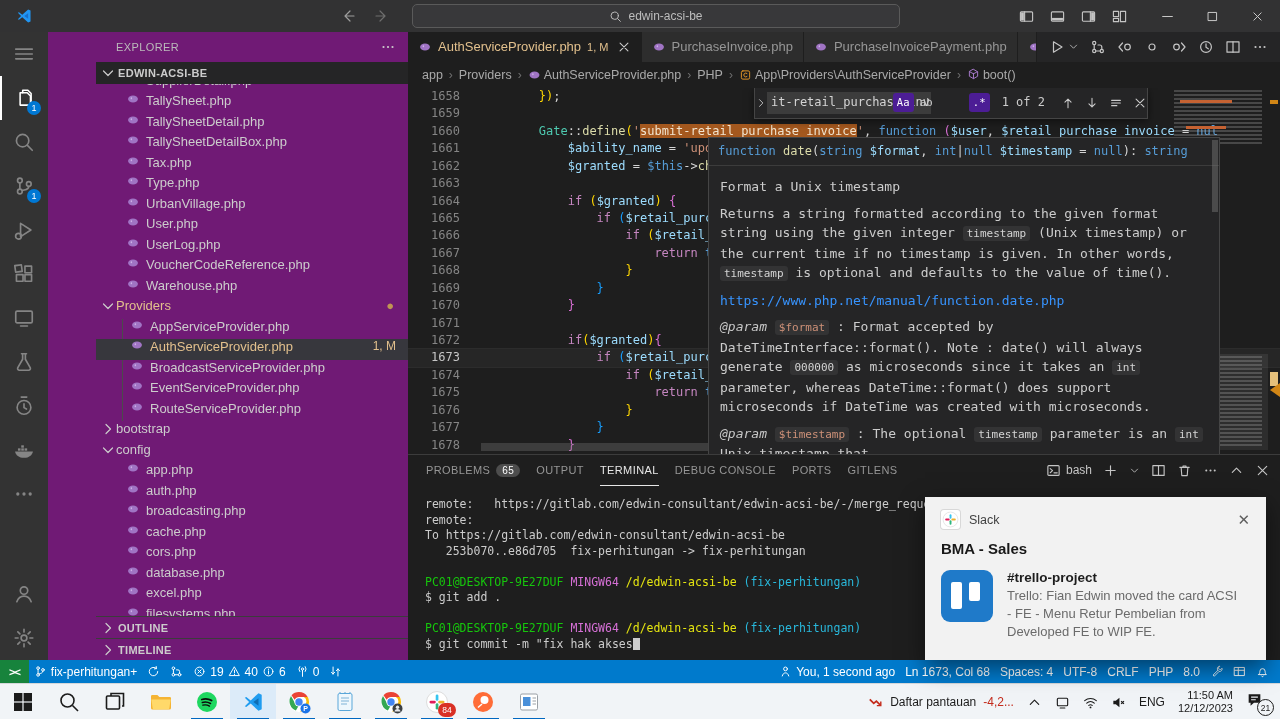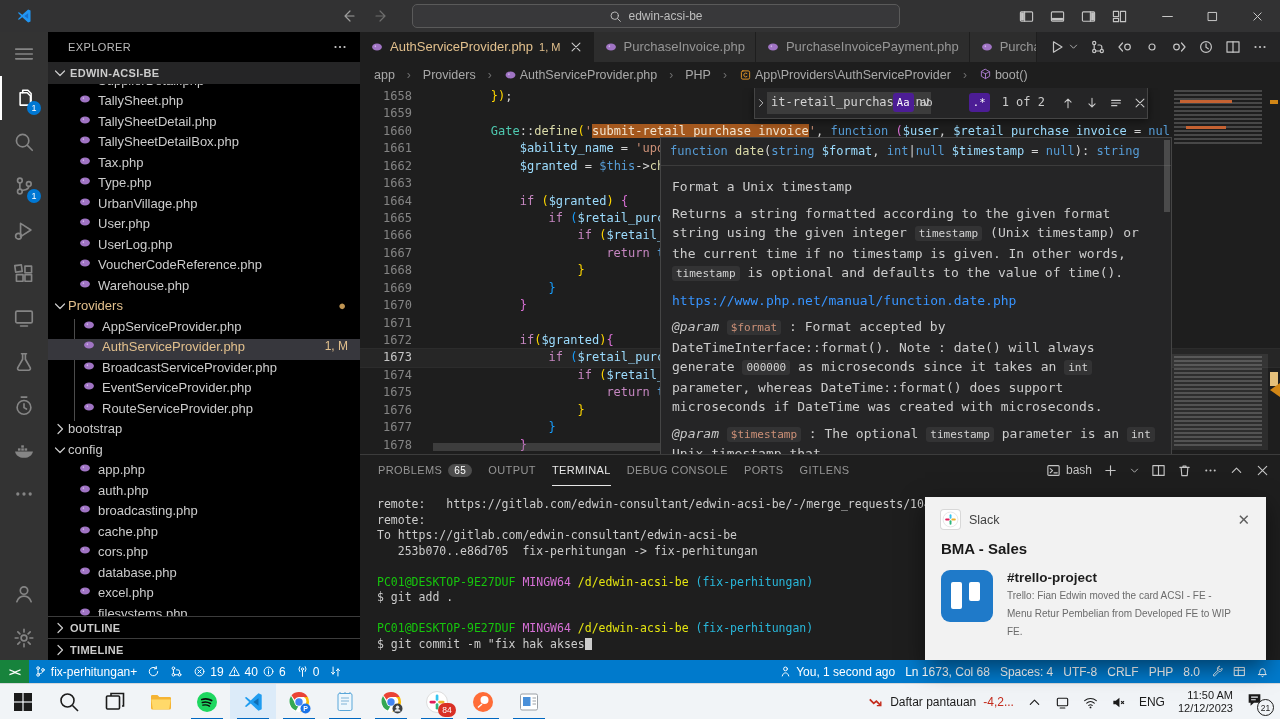--- a/index.html
+++ b/index.html
@@ -25,21 +25,21 @@
   
   .main{display:flex;height:628px;}
   .activitybar{width:48px;background:#333333;display:flex;flex-direction:column;align-items:center;flex:none;}
   .ab-item{width:48px;height:44px;display:flex;align-items:center;justify-content:center;position:relative;color:#858585;}
   .ab-item.active{color:#fff;box-shadow:inset 2px 0 0 #fff;}
   .ab-item .icon{width:22px;height:22px;}
   .ab-badge{position:absolute;right:7px;bottom:5px;min-width:14px;height:14px;border-radius:8px;
     background:var(--badge_blue);color:#fff;font-size:9px;display:flex;align-items:center;justify-content:center;}
   .ab-bottom{margin-top:auto;display:flex;flex-direction:column;align-items:center;}
 
-  .sidebar{width:312px;background:#000000;flex:none;display:flex;flex-direction:column;font-size:13px;}
+  .sidebar{width:312px;background:#701a75;flex:none;display:flex;flex-direction:column;font-size:13px;padding-left:48px;}
   .sb-header{height:30px;display:flex;align-items:center;padding:0 12px 0 20px;font-size:11px;color:#bbb;letter-spacing:.4px;}
   .sb-header .icon{margin-left:auto;width:16px;height:16px;color:#ccc;}
   .sb-root{height:22px;display:flex;align-items:center;gap:2px;padding-left:4px;font-weight:bold;font-size:11px;color:#ccc;letter-spacing:.3px;background:#252526;z-index:2;}
   .sb-root .icon{width:16px;height:16px;}
   .tree{height:534px;overflow:hidden;position:relative;}
   .trow{height:20.5px;display:flex;align-items:flex-start;color:#cccccc;position:relative;}
   .trow.cut{margin-top:-11px;}
   .trow .chev{width:16px;height:16px;margin-left:4px;color:#ccc;}
   .trow .ficon{width:14px;height:12px;margin:0 6px 0 0;}
   .trow.f1 .ficon{margin-left:30px;}
@@ -59,21 +59,21 @@
     color:#969696;border-right:1px solid #1e1e1e;white-space:nowrap;}
   .tab .ficon{width:14px;height:12px;}
   .tab.active{background:#1e1e1e;color:var(--modified_yellow);}
   .tab .tabbadge{font-size:11px;color:var(--modified_yellow);}
   .tab .close{width:14px;height:14px;color:#ccc;margin-left:2px;}
   .tab.cutoff{width:112px;overflow:hidden;padding-right:0;}
   .tab-actions{margin-left:auto;display:flex;align-items:center;gap:11px;padding:0 12px;background:#252526;color:#c5c5c5;}
   .tab-actions .icon{width:16px;height:16px;}
   .tab-actions .icon.sm{width:11px;height:11px;margin-left:-8px;}
 
-  .breadcrumb{height:26px;display:flex;align-items:center;gap:9px;padding-left:14px;font-size:12.5px;color:#a9a9a9;white-space:nowrap;}
+  .breadcrumb{height:26px;display:flex;align-items:center;gap:3px;padding-left:14px;font-size:12.5px;color:#a9a9a9;white-space:nowrap;}
   .breadcrumb .sep{color:#6e6e6e;margin:0 3px;font-size:12px;}
   .breadcrumb .icon{width:13px;height:12px;margin-right:3px;}
 
   .code-area{position:relative;height:367px;overflow:hidden;
     font-family:"DejaVu Sans Mono","Liberation Mono",monospace;font-size:12px;line-height:17.45px;}
   .code-line{display:flex;height:17.45px;}
   .code-line.cur{background:rgba(120,120,120,.09);outline:1px solid #2c2c2c;}
   .ln{width:52px;text-align:right;color:#858585;flex:none;}
   .code-line.cur .ln{color:#c6c6c6;}
   .lt{margin-left:21px;white-space:pre;}
@@ -143,21 +143,21 @@
   .slack-head{display:flex;align-items:center;gap:9px;padding:13px 16px 0;font-size:12.5px;color:#424242;}
   .slack-head .icon{width:17px;height:17px;background:#fff;border-radius:3px;padding:1px;box-shadow:0 0 0 1px #d8d8d8;}
   .slack-close{margin-left:auto;font-size:15px;color:#5f5f5f;line-height:1;}
   .slack-title{padding:11px 16px 0;font-weight:bold;font-size:15px;color:#191919;}
   .slack-row{display:flex;gap:14px;padding:13px 16px 0;}
   .trello{width:52px;height:52px;border-radius:9px;background:var(--trello_blue);position:relative;flex:none;}
   .trello i{position:absolute;top:12px;width:11px;background:#fff;border-radius:2px;}
   .trello .bar1{left:10px;height:27px;}
   .trello .bar2{left:28px;height:19px;}
   .slack-channel{font-weight:bold;font-size:13.5px;color:#1d1d1d;}
-  .slack-body{font-size:10px;color:#6b6b6b;line-height:18px;width:232px;margin-top:2px;}
+  .slack-body{font-size:13px;color:#6b6b6b;line-height:18px;width:232px;margin-top:2px;}
 
   
   .statusbar{height:23px;background:var(--accent_blue);display:flex;align-items:center;color:#fff;font-size:12px;}
   .sb-remote{height:100%;background:var(--remote_green);display:flex;align-items:center;padding:0 9px;font-size:11px;letter-spacing:-1px;font-weight:bold;}
   .st-item{display:flex;align-items:center;gap:4px;padding:0 5px;height:100%;white-space:nowrap;}
   .st-item .icon{width:13px;height:13px;}
   .st-right{margin-left:auto;display:flex;align-items:center;height:100%;padding-right:6px;}
 
   
   .taskbar{height:36px;background:#f1f4f7;border-top:1px solid #d4d7da;display:flex;align-items:center;color:#1b1b1b;}

